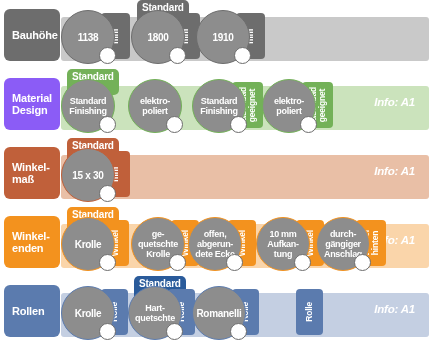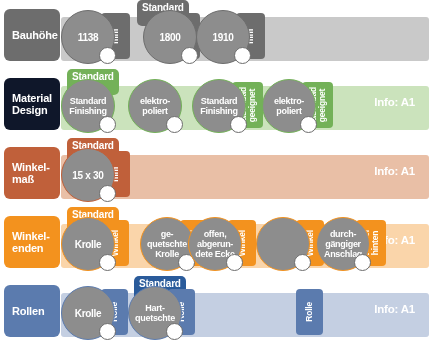--- a/index.html
+++ b/index.html
@@ -14,21 +14,21 @@
 
   
   .cat{position:absolute;left:4px;top:9px;width:56px;height:52px;
        border-radius:6px;display:flex;align-items:center;
        padding-left:8px;box-sizing:border-box;}
   .cat span{color:#ffffff;font-size:11px;font-weight:bold;line-height:12.5px;
             letter-spacing:-0.2px;white-space:pre-line;}
 
   
   .info{position:absolute;top:27px;right:14px;color:#ffffff;
-        font-size:11.5px;font-weight:bold;letter-spacing:-0.2px;}
+        font-size:11.5px;font-weight:bold;letter-spacing:-0.2px;font-style:italic;}
 
   
   .opt{position:absolute;top:0;height:69px;}
 
   .badge{position:absolute;left:6px;top:0px;height:26px;border-radius:5px;
          padding:0 5px;display:flex;align-items:flex-start;
          justify-content:center;box-sizing:border-box;z-index:1;}
   .badge span{color:#ffffff;font-size:10px;font-weight:bold;
               line-height:15px;letter-spacing:-0.2px;}
 
@@ -68,39 +68,39 @@
           <div class="dot"></div>
         </div>
       </div>
       <div class="opt" style="left: 131px; width: 73px;">
         <div class="badge" style="background: rgb(109, 109, 109);">
           <span>Standard</span>
         </div>
         <div class="tab" style="background: rgb(109, 109, 109); left: 40px; width: 29px;">
           <span>mm</span>
         </div>
-        <div class="circ" style="left: 12px; border: 1.5px solid rgb(109, 109, 109);">
+        <div class="circ" style="left: 0px; border: 1.5px solid rgb(109, 109, 109);">
           <em>1800</em>
           <div class="dot"></div>
         </div>
       </div>
       <div class="opt" style="left: 196px; width: 73px;">
         <div class="tab" style="background: rgb(109, 109, 109); left: 40px; width: 29px;">
           <span>mm</span>
         </div>
         <div class="circ" style="left: 0px; border: 1.5px solid rgb(109, 109, 109);">
           <em>1910</em>
           <div class="dot"></div>
         </div>
       </div>
     </div>
     <div class="row" style="top: 69px;">
       <div class="band" style="left: 61px; width: 368px; background: rgb(203, 227, 188);"></div>
       <div class="info">Info: A1</div>
-      <div class="cat" style="background: #0f172a;">
+      <div class="cat" style="background: #8b5cf6;">
         <span>Material
 Design</span>
       </div>
       <div class="opt" style="left: 61px; width: 70px;">
         <div class="badge" style="background: rgb(115, 177, 88);">
           <span>Standard</span>
         </div>
         <div class="circ sm" style="left: 0px; border: 1.5px solid rgb(115, 177, 88);">
           <em>Standard
 Finishing</em>
@@ -169,21 +169,21 @@
           <span>Standard</span>
         </div>
         <div class="tab" style="background: rgb(243, 146, 30); left: 40px; width: 28px;">
           <span>Winkel</span>
         </div>
         <div class="circ" style="left: 0px; border: 1.5px solid rgb(243, 146, 30);">
           <em>Krolle</em>
           <div class="dot"></div>
         </div>
       </div>
-      <div class="opt" style="left: 140px; width: 72px;">
+      <div class="opt" style="left: 131px; width: 72px;">
         <div class="tab" style="background: rgb(243, 146, 30); left: 40px; width: 28px;">
           <span>Winkel</span>
         </div>
         <div class="circ sm" style="left: 0px; border: 1.5px solid rgb(243, 146, 30);">
           <em>ge-
 quetschte
 Krolle</em>
           <div class="dot"></div>
         </div>
       </div>
@@ -196,20 +196,23 @@
 abgerun-
 dete Ecke</em>
           <div class="dot"></div>
         </div>
       </div>
       <div class="opt" style="left: 256px; width: 72px;">
         <div class="tab" style="background: rgb(243, 146, 30); left: 40px; width: 28px;">
           <span>Winkel</span>
         </div>
         <div class="circ sm" style="left: 0px; border: 1.5px solid rgb(243, 146, 30);">
+          <em>10 mm
+Aufkan-
+tung</em>
           <div class="dot"></div>
         </div>
       </div>
       <div class="opt" style="left: 316px; width: 74px;">
         <div class="tab" style="background: rgb(243, 146, 30); left: 40px; width: 30px;">
           <span>Winkel
 hinten</span>
         </div>
         <div class="circ sm" style="left: 0px; border: 1.5px solid rgb(243, 146, 30);">
           <em>durch-
@@ -240,19 +243,28 @@
         </div>
         <div class="tab" style="background: rgb(91, 123, 174); left: 40px; width: 27px;">
           <span>Rolle</span>
         </div>
         <div class="circ sm" style="left: 0px; border: 1.5px solid rgb(91, 123, 174);">
           <em>Hart-
 quetschte</em>
           <div class="dot"></div>
         </div>
       </div>
+      <div class="opt" style="left: 192px; width: 71px;">
+        <div class="tab" style="background: rgb(91, 123, 174); left: 40px; width: 27px;">
+          <span>Rolle</span>
+        </div>
+        <div class="circ" style="left: 0px; border: 1.5px solid rgb(91, 123, 174);">
+          <em>Romanelli</em>
+          <div class="dot"></div>
+        </div>
+      </div>
       <div class="opt" style="left: 256px; width: 71px;">
         <div class="tab" style="background: rgb(91, 123, 174); left: 40px; width: 27px;">
           <span>Rolle</span>
         </div>
       </div>
     </div>
   </div>
 
 </body></html>

